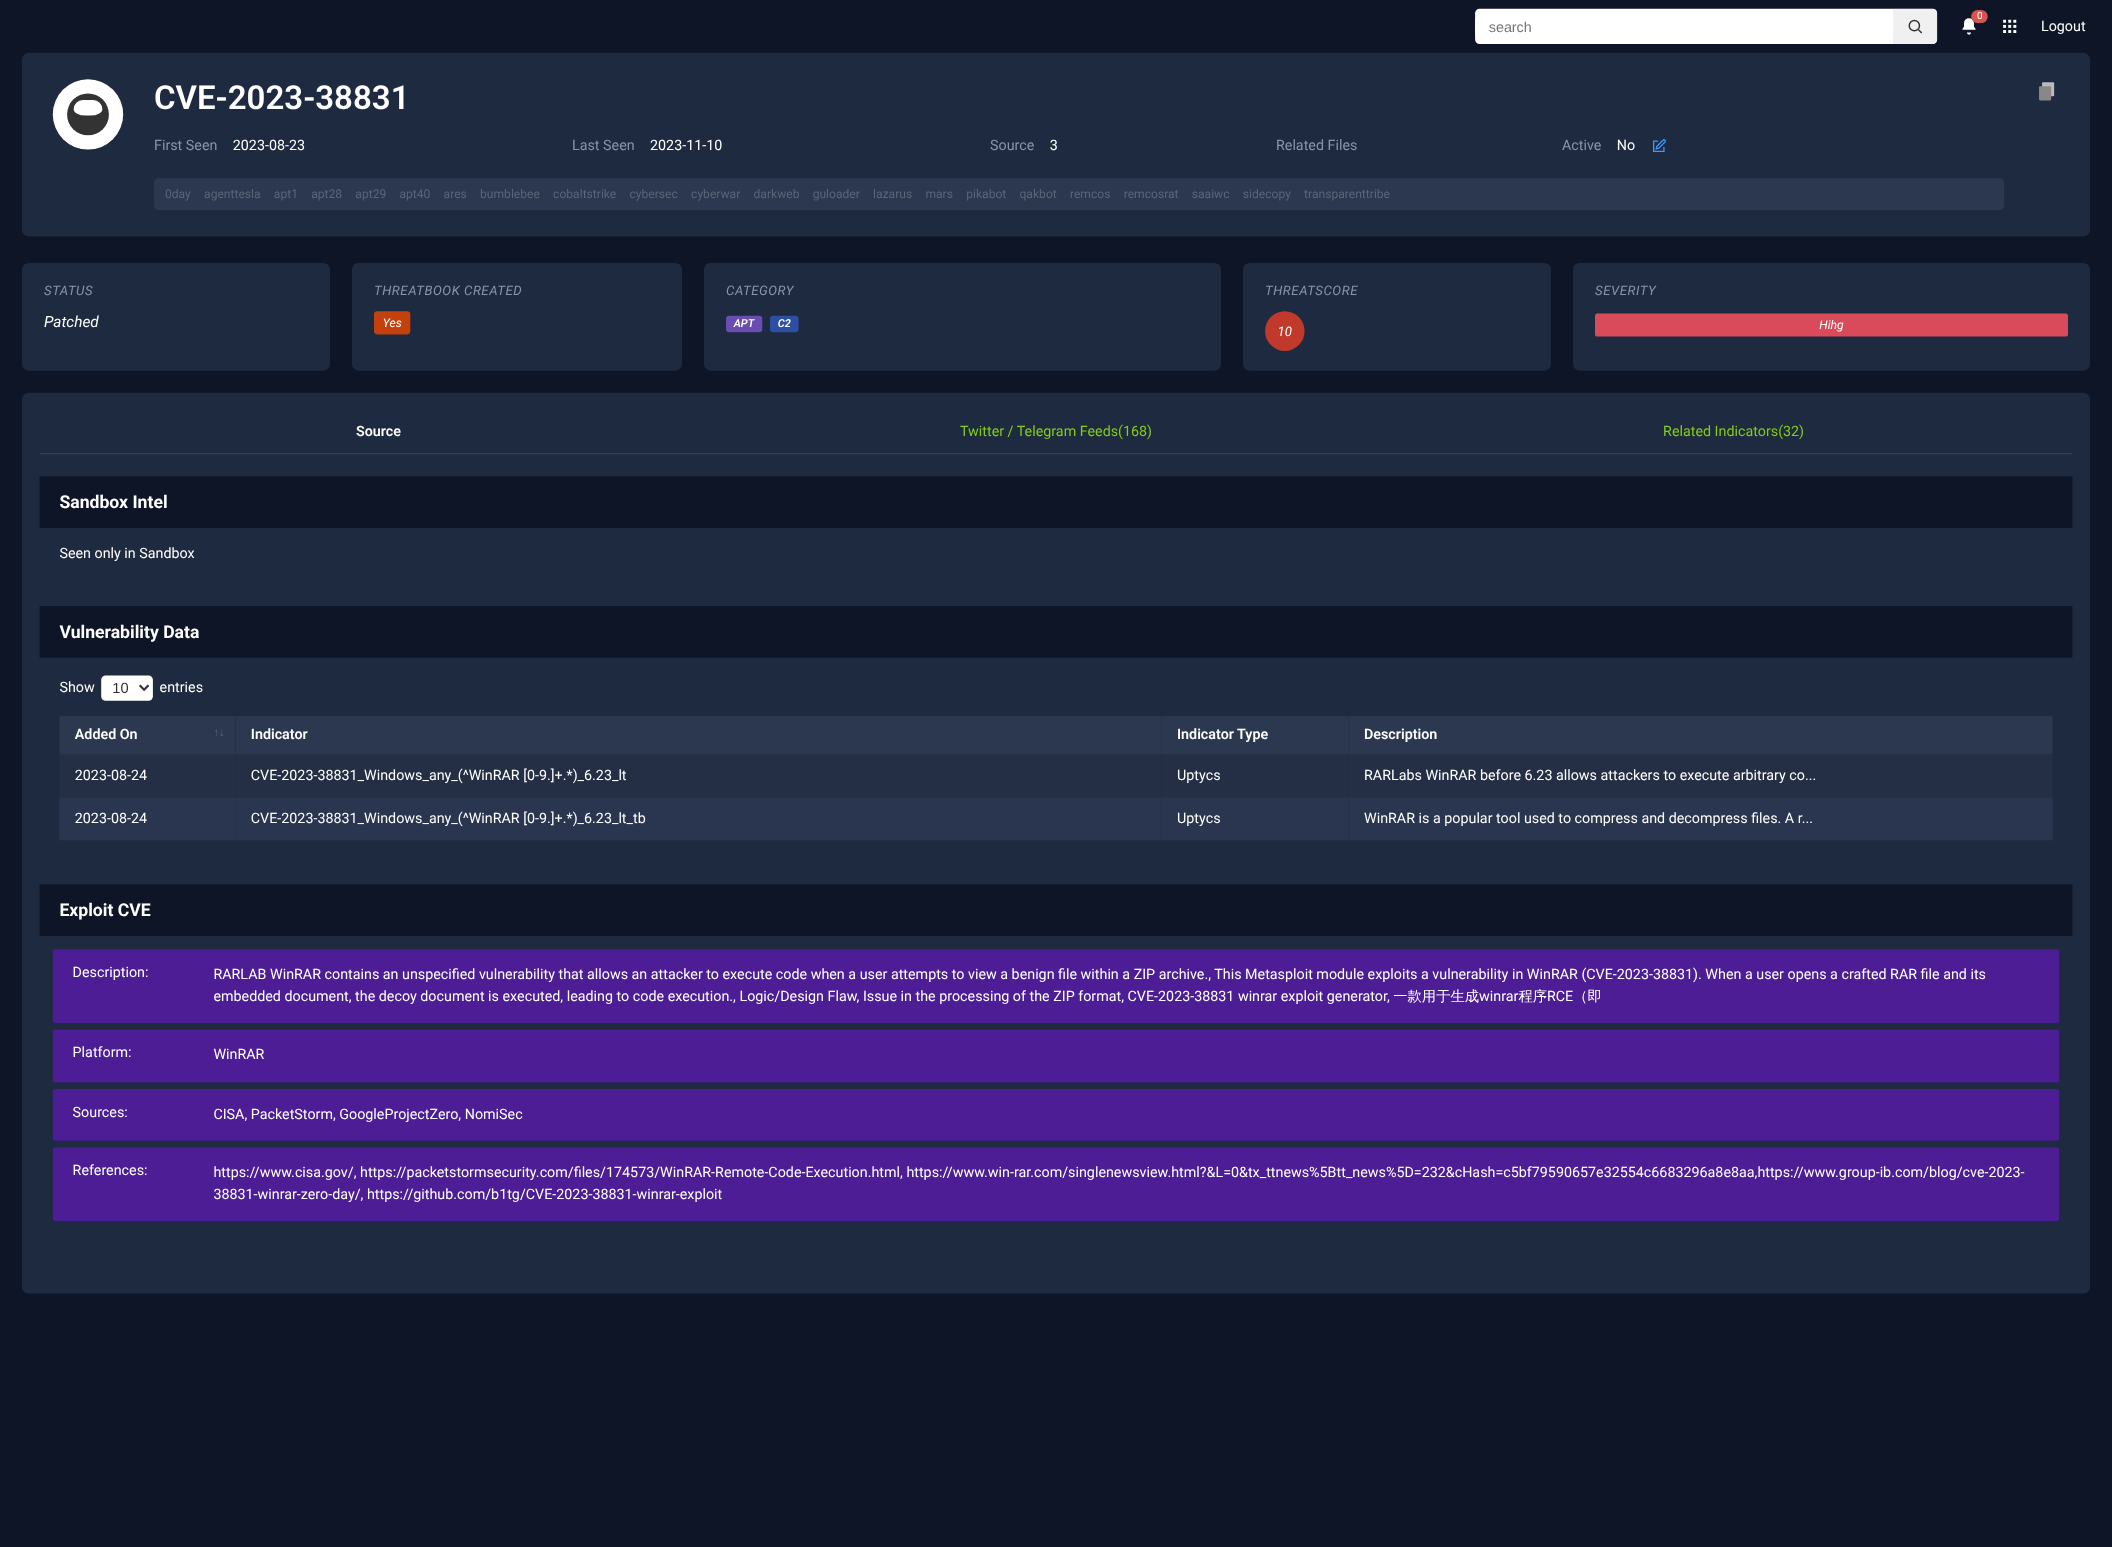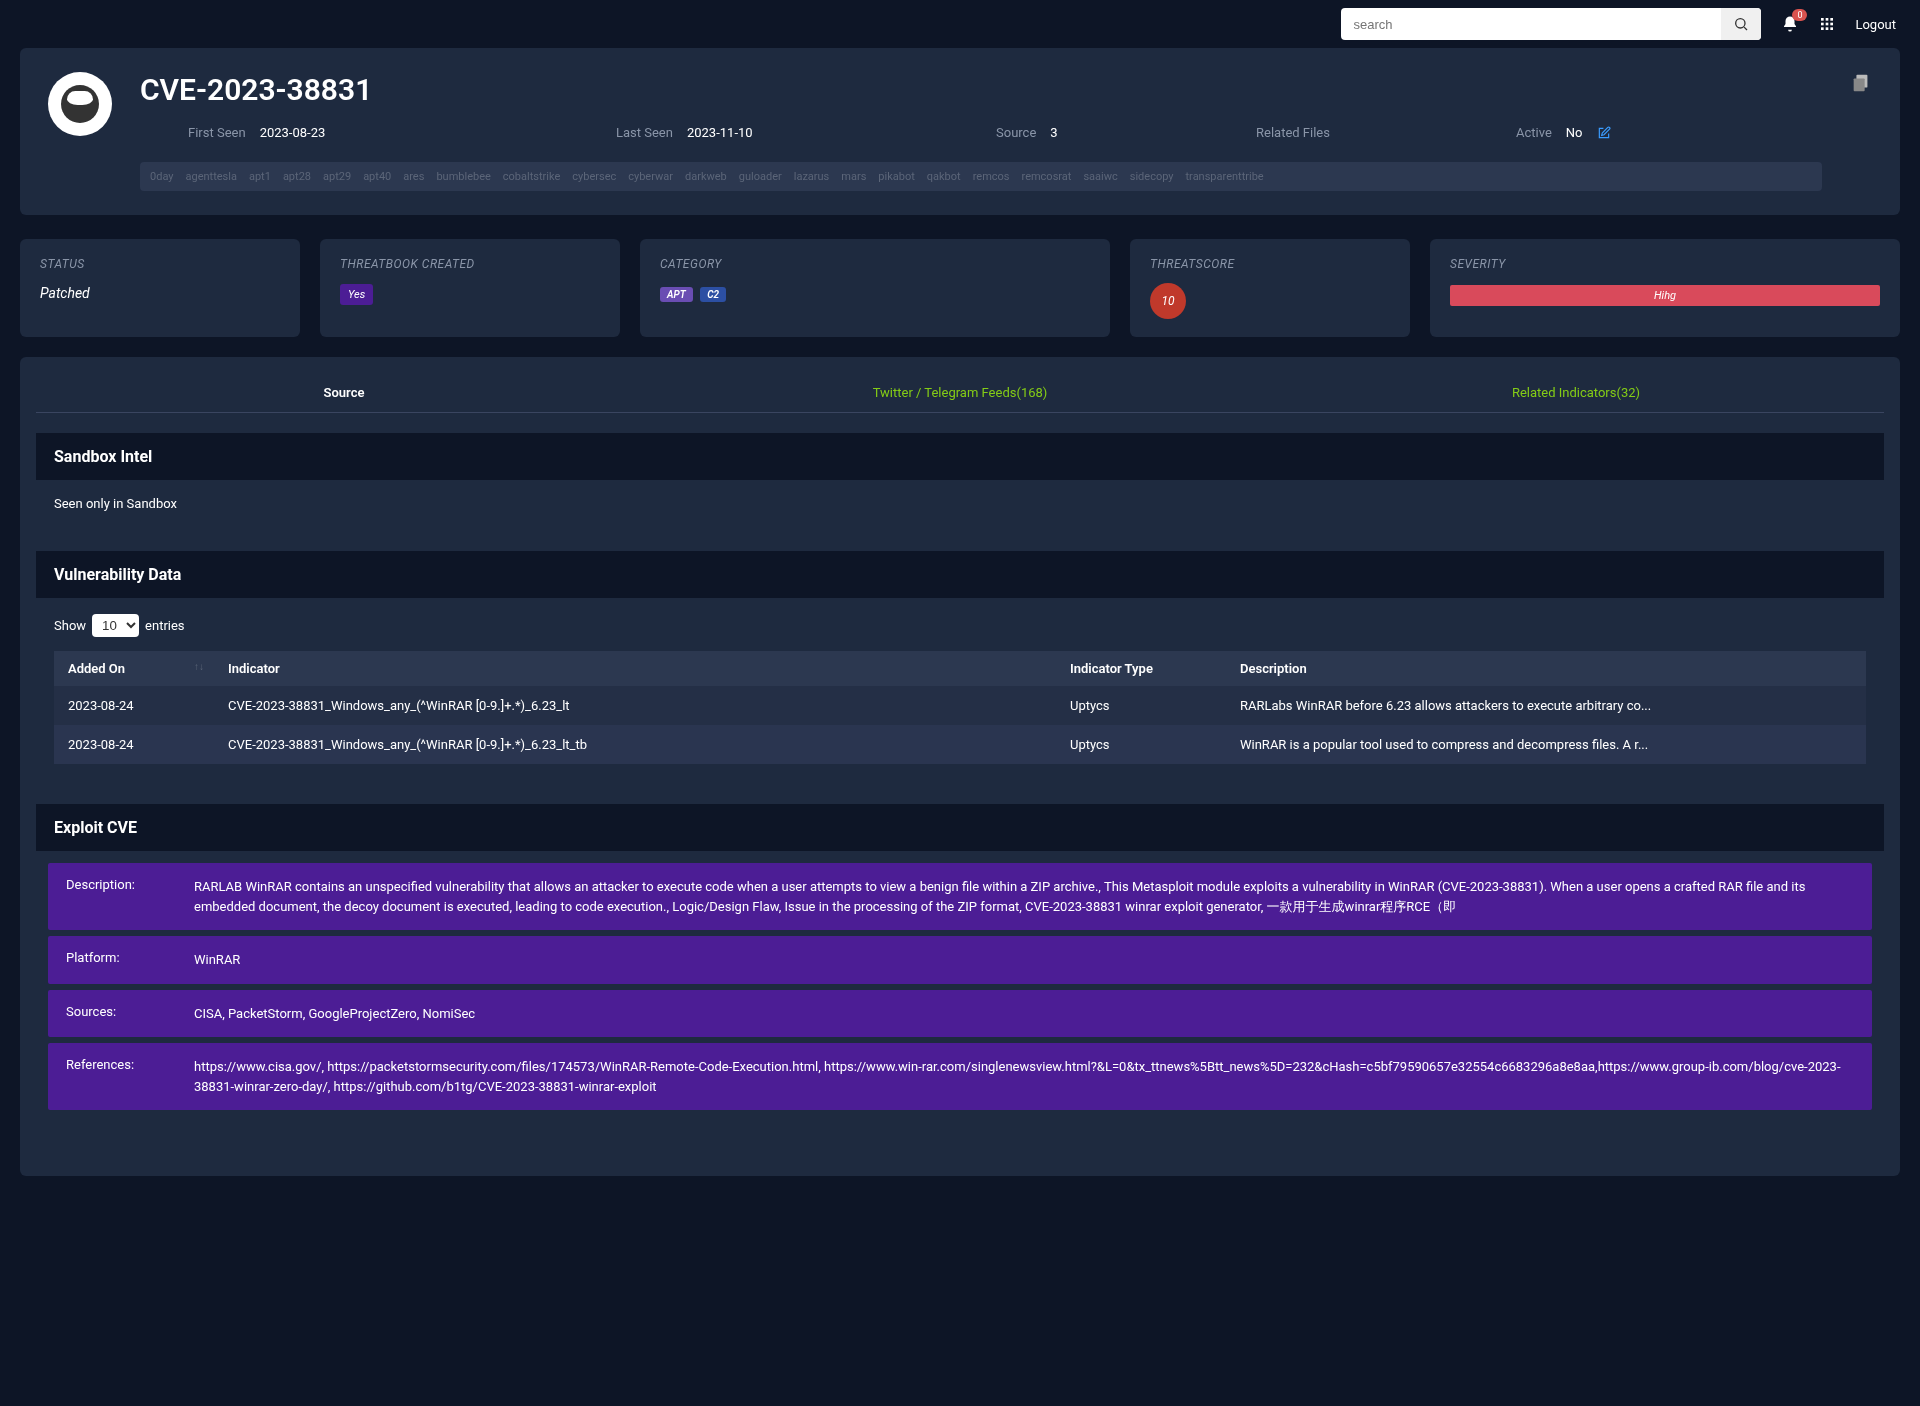--- a/index.html
+++ b/index.html
@@ -93,21 +93,21 @@
     .title { font-size: 30px; font-weight: 600; margin-bottom: 18px; }
     .meta-row {
       display: flex;
       gap: 60px;
       margin-bottom: 22px;
       flex-wrap: wrap;
     }
     .meta-item { display: flex; gap: 14px; align-items: center; white-space: nowrap; }
     .meta-label { color: #8a95a8; font-size: 13px; }
     .meta-val { font-size: 13px; }
-    .meta-wide { min-width: 320px; margin-left: 48px; }
+    .meta-wide { min-width: 320px; }
     .edit-ic { color: #3a9cff; cursor: pointer; }
     .tags {
       background: #2c3850;
       padding: 8px 10px;
       border-radius: 4px;
       display: flex;
       flex-wrap: wrap;
       gap: 12px;
     }
     .tag { color: #5b6578; font-size: 11px; cursor: pointer; }
@@ -130,21 +130,21 @@
       font-size: 12px;
       letter-spacing: 0.5px;
       margin-bottom: 14px;
     }
     .card-status   { flex: 0 0 280px; }
     .card-created  { flex: 0 0 300px; }
     .card-category { flex: 1; }
     .card-score    { flex: 0 0 280px; }
     .card-severity { flex: 1; }
     .pill-yes {
-      background: #4c1d95;
+      background: #c2410c;
       color: #fff;
       font-size: 11px;
       padding: 4px 8px;
       border-radius: 3px;
     }
     .cat-pill {
       font-size: 10px;
       padding: 2px 7px;
       border-radius: 3px;
       margin-right: 4px;

